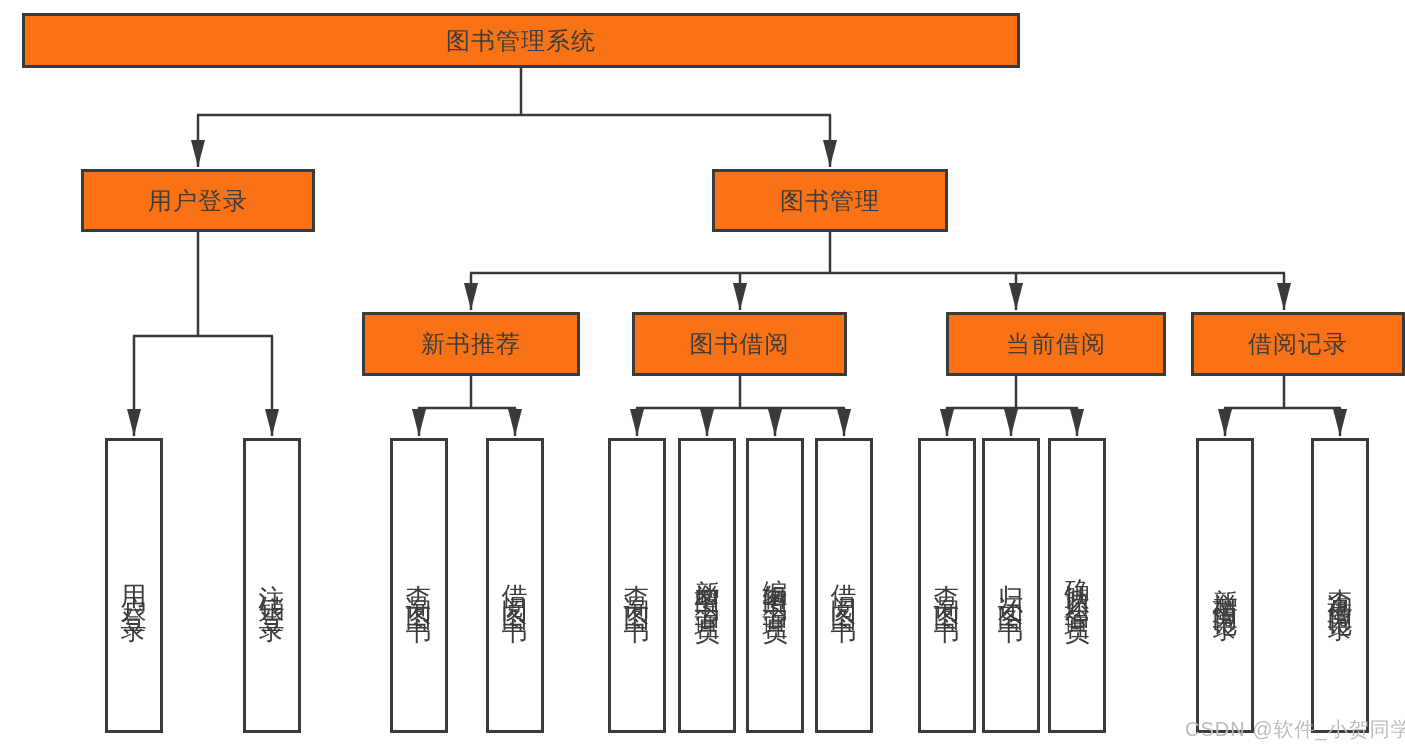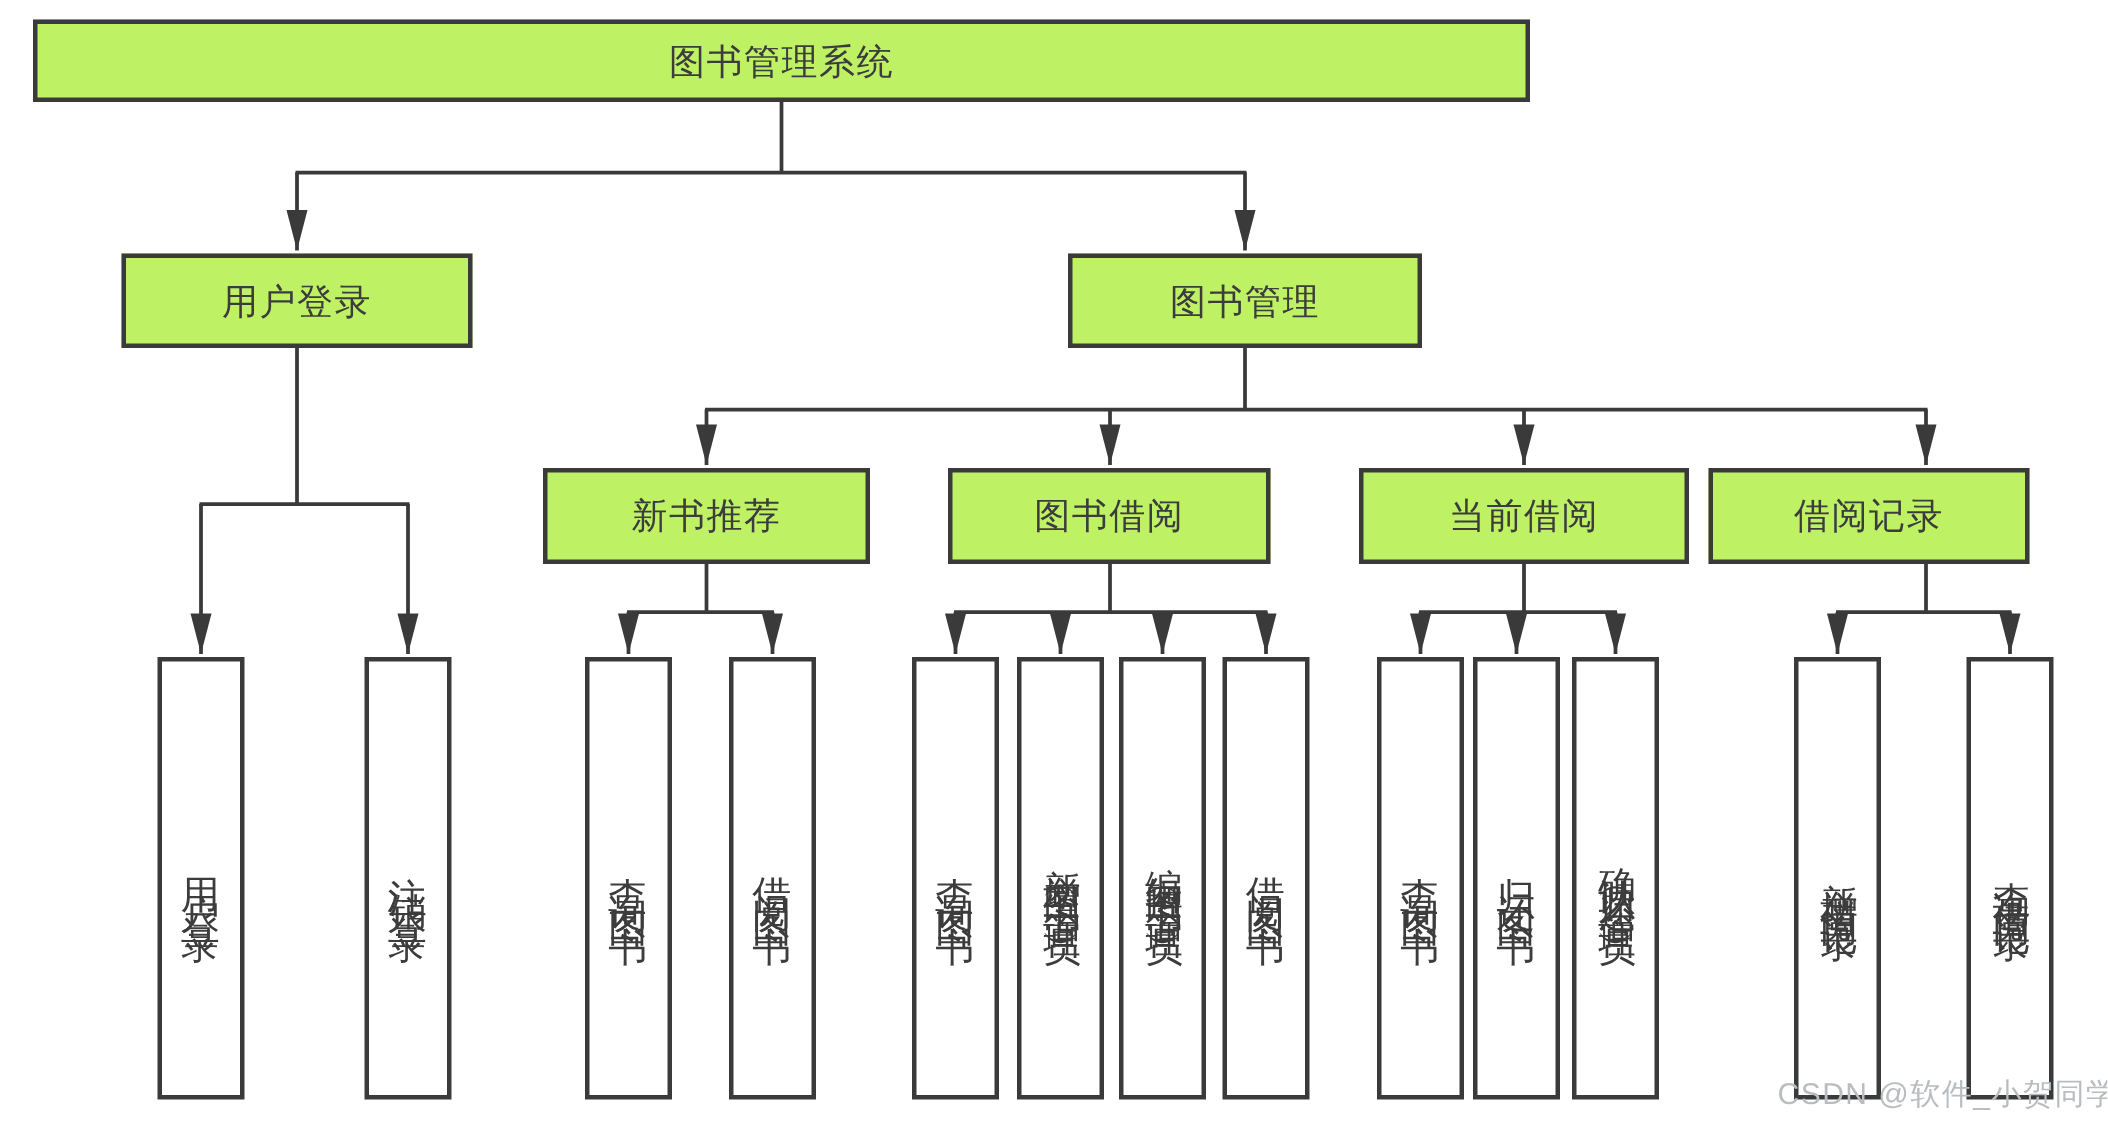--- a/index.html
+++ b/index.html
@@ -14,21 +14,21 @@
   }
   #connectors {
     position: absolute;
     left: 0; top: 0;
     z-index: 1;
   }
   #connectors line { stroke: #3a3a3a; stroke-width: 2.5; }
   .node {
     position: absolute;
     border: 3px solid #3a3a3a;
-    background: #bef264;
+    background: #f97316;
     display: flex;
     align-items: center;
     justify-content: center;
     color: #3c3c3c;
     font-size: 24px;
     z-index: 2;
     letter-spacing: 1px;
   }
   .leaf {
     position: absolute;
@@ -54,22 +54,22 @@
   .leaf.tight span {
     font-size: 25px;
     letter-spacing: 6px;
   }
   
   #n-root   { left: 22px;  top: 13px;  width: 998px; height: 55px; }
   #n-login  { left: 81px;  top: 169px; width: 234px; height: 63px; }
   #n-mgmt   { left: 712px; top: 169px; width: 236px; height: 63px; }
   #n-rec    { left: 362px; top: 312px; width: 218px; height: 64px; }
   #n-borrow { left: 632px; top: 312px; width: 215px; height: 64px; }
-  #n-cur    { left: 906px; top: 312px; width: 220px; height: 64px; }
-  #n-hist   { left: 1139px;top: 312px; width: 214px; height: 64px; }
+  #n-cur    { left: 946px; top: 312px; width: 220px; height: 64px; }
+  #n-hist   { left: 1191px;top: 312px; width: 214px; height: 64px; }
   
   #l-login-1 { left: 105px; }
   #l-login-2 { left: 243px; }
   #l-rec-1   { left: 390px; }
   #l-rec-2   { left: 486px; }
   #l-bor-1   { left: 608px; }
   #l-bor-2   { left: 678px; }
   #l-bor-3   { left: 746px; }
   #l-bor-4   { left: 815px; }
   #l-cur-1   { left: 918px; }

